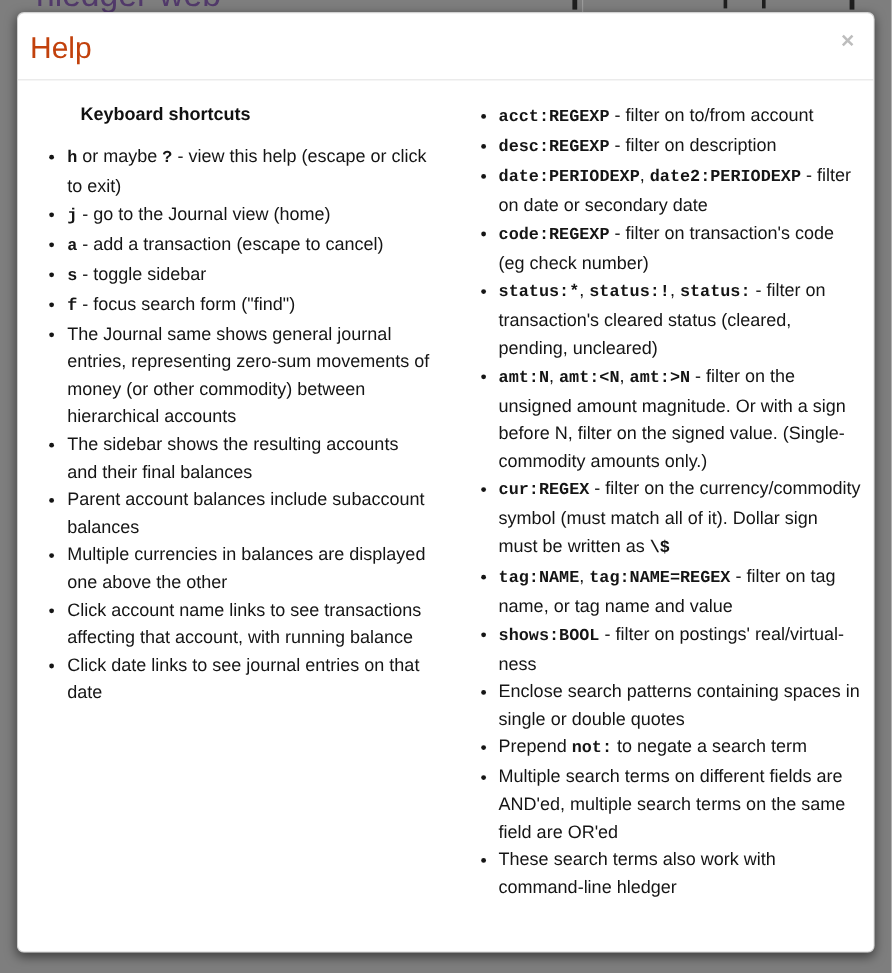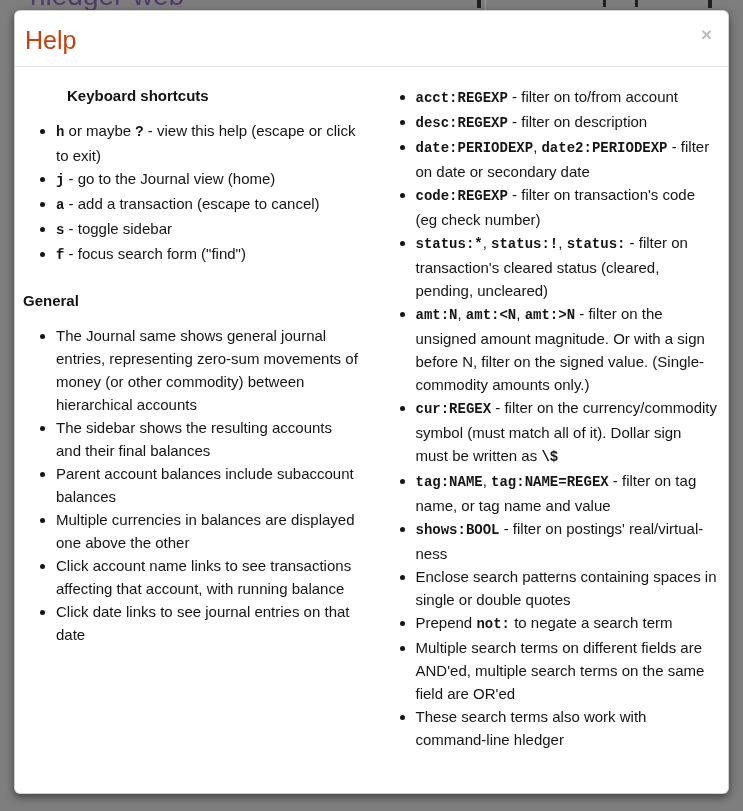--- a/index.html
+++ b/index.html
@@ -98,21 +98,20 @@
   <div class="modal-body">
     <div class="help-col">
         <h3>Keyboard shortcuts</h3>
         <ul>
           <li><code>h</code><span> or maybe </span><code>?</code><span> - view this help (escape or click to exit)</span></li>
           <li><code>j</code><span> - go to the Journal view (home)</span></li>
           <li><code>a</code><span> - add a transaction (escape to cancel)</span></li>
           <li><code>s</code><span> - toggle sidebar</span></li>
           <li><code>f</code><span> - focus search form ("find")</span></li>
         </ul>
-        <h3>General</h3>
         <ul>
           <li><span>The Journal same shows general journal entries, representing zero-sum movements of money (or other commodity) between hierarchical accounts</span></li>
           <li><span>The sidebar shows the resulting accounts and their final balances</span></li>
           <li><span>Parent account balances include subaccount balances</span></li>
           <li><span>Multiple currencies in balances are displayed one above the other</span></li>
           <li><span>Click account name links to see transactions affecting that account, with running balance</span></li>
           <li><span>Click date links to see journal entries on that date</span></li>
         </ul>
       </div>
     <div class="help-col">

